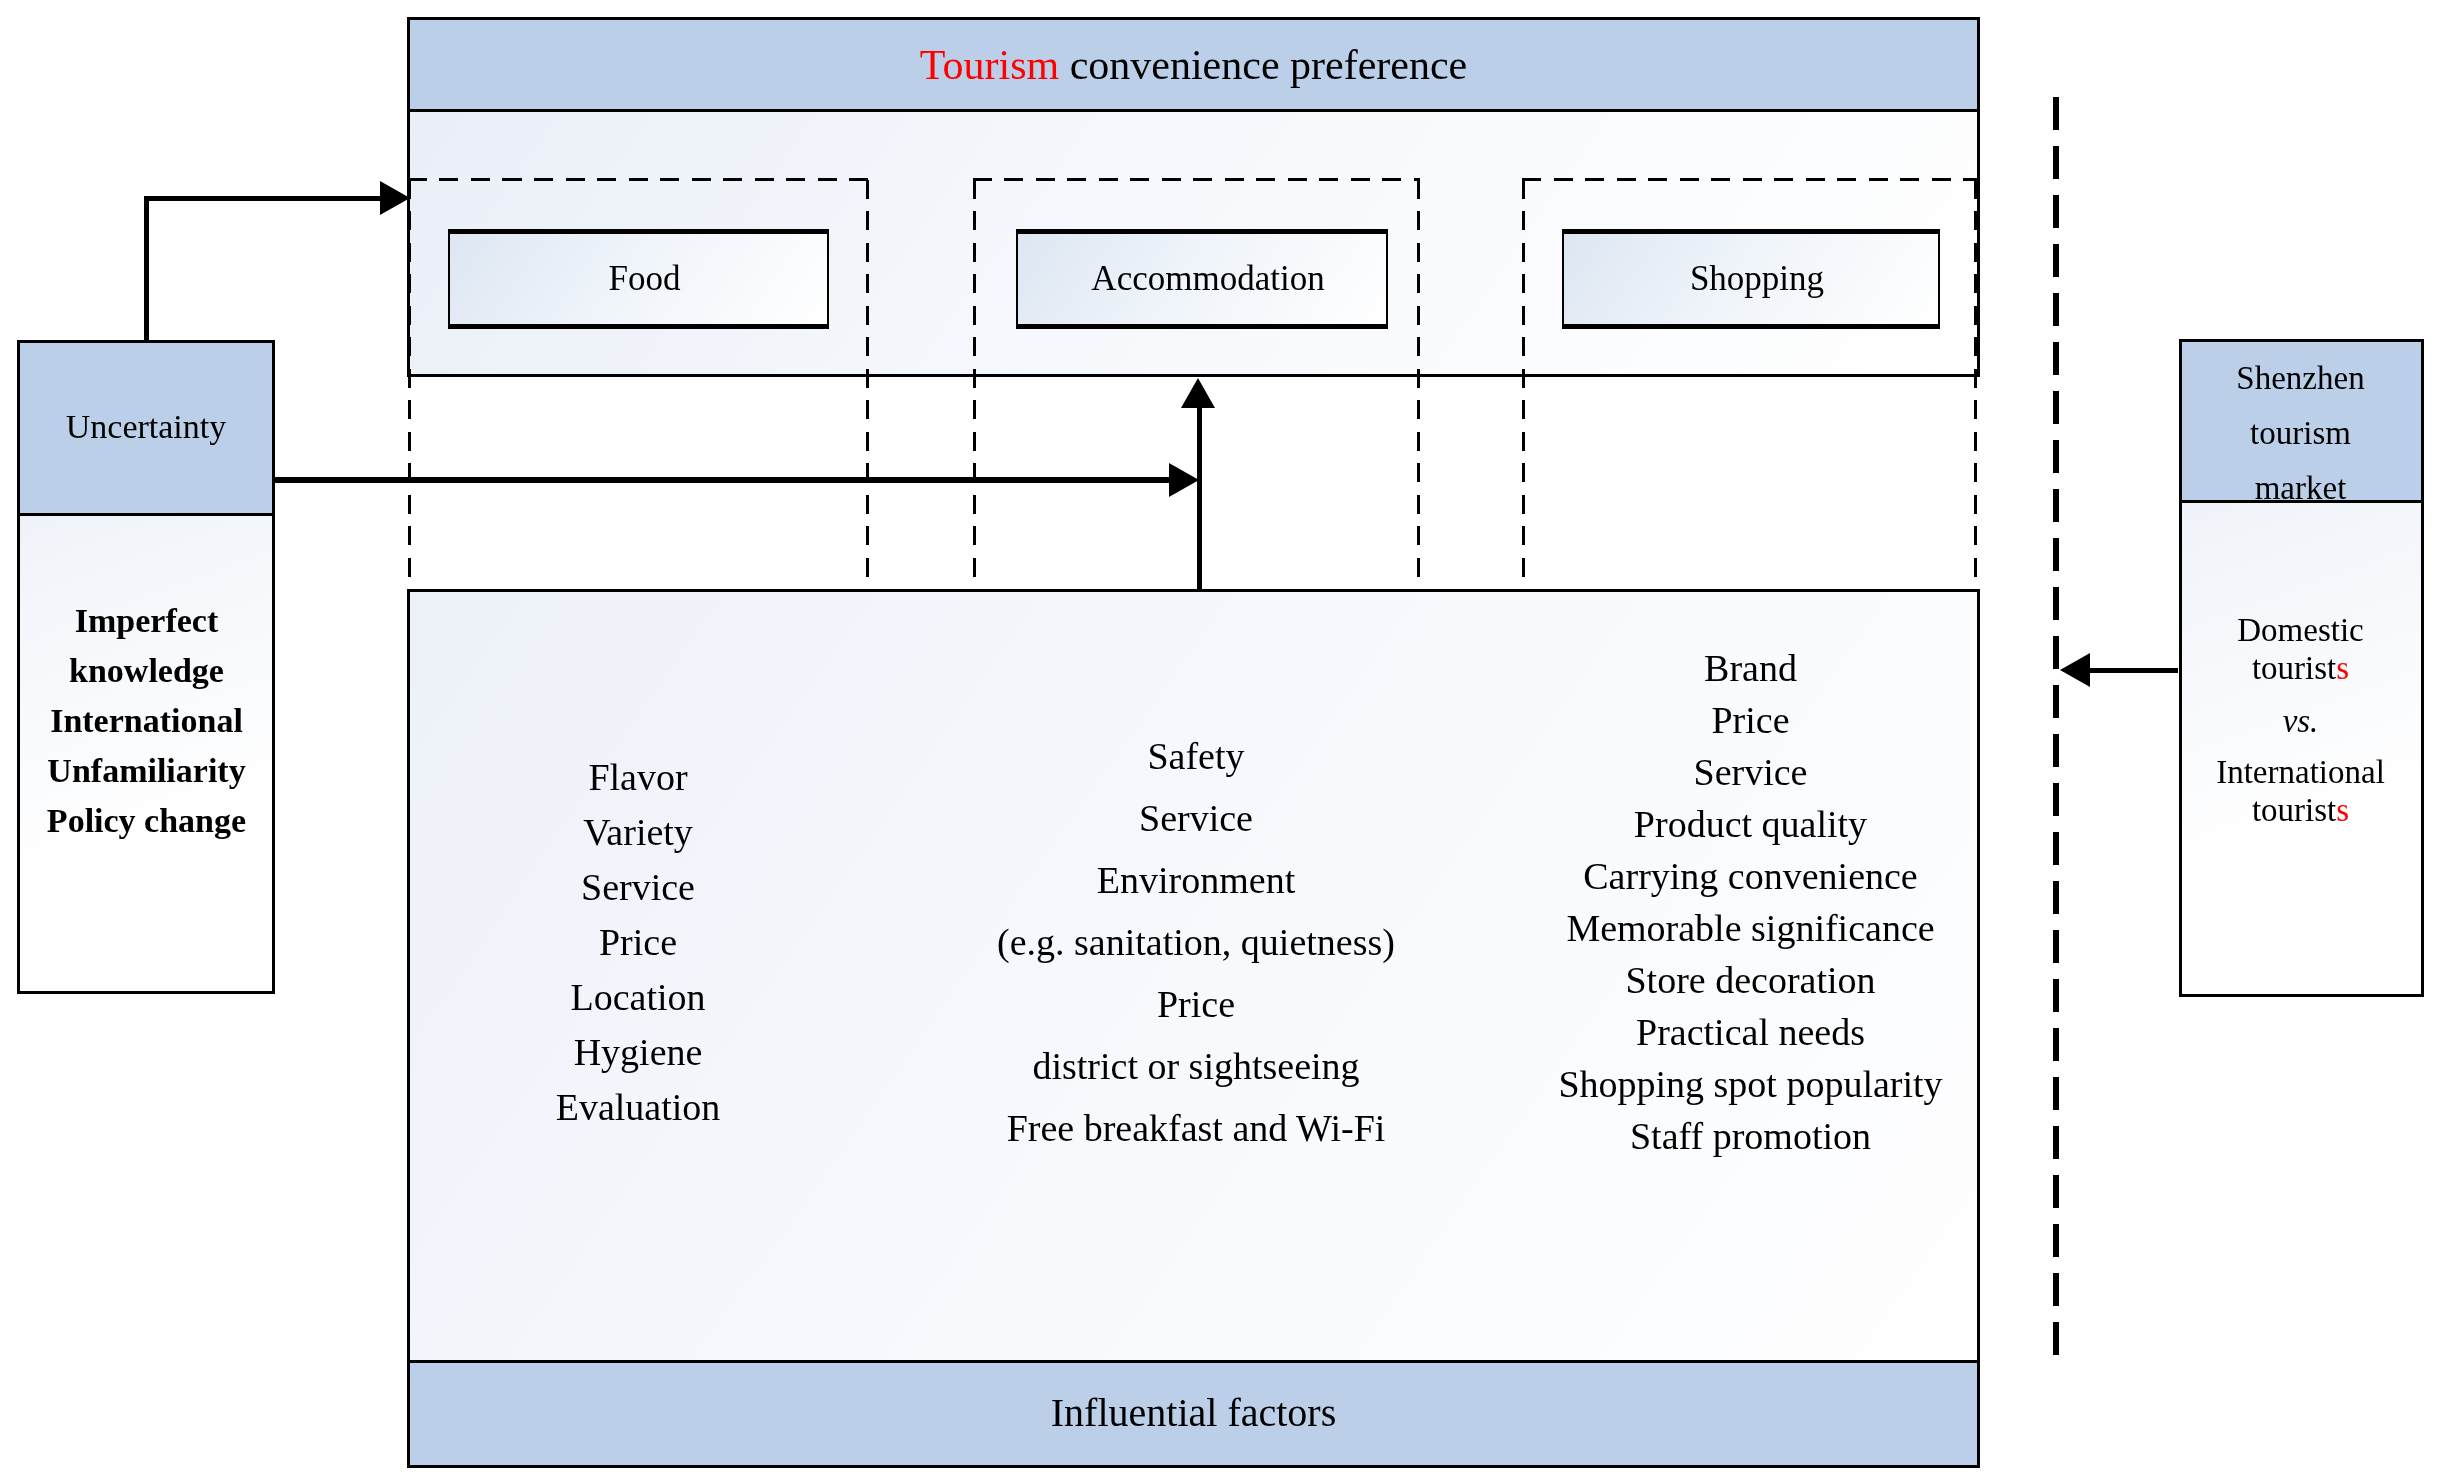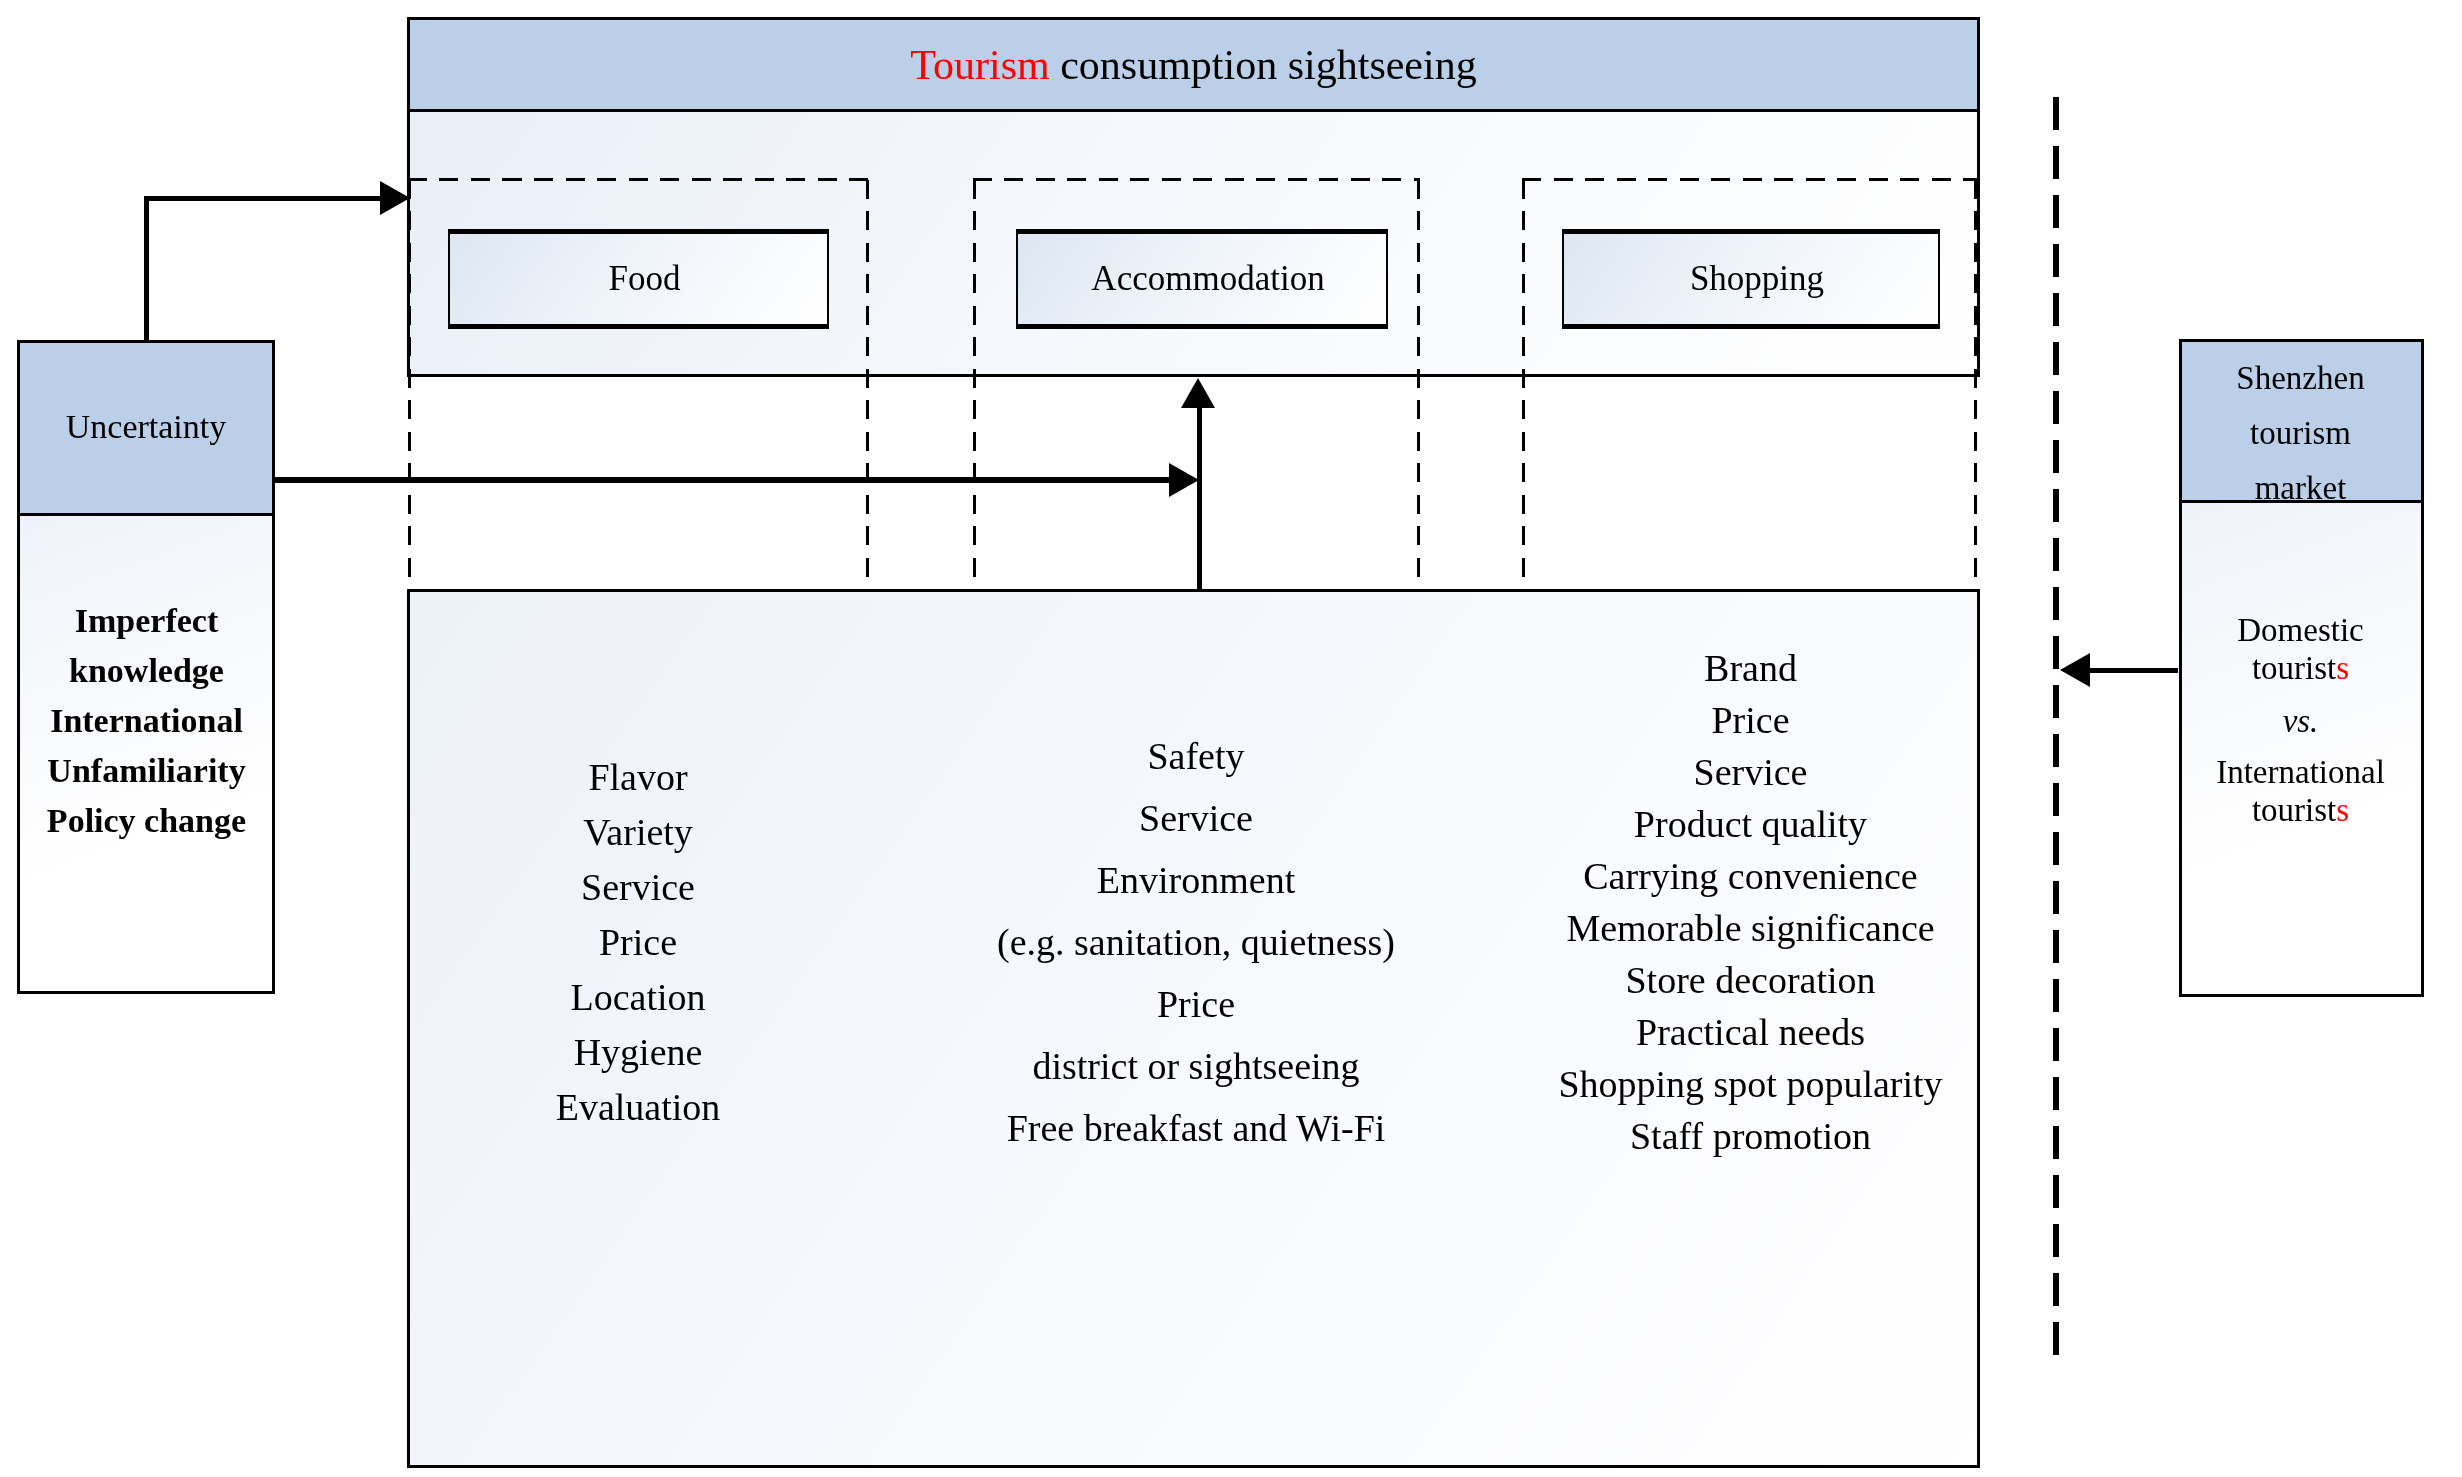--- a/index.html
+++ b/index.html
@@ -53,21 +53,21 @@
   .ah-up{border-left:17.7px solid rgba(0,0,0,0);border-right:17.7px solid rgba(0,0,0,0);border-bottom:30px solid #000;}
 </style>
 </head>
 <body>
 
 <div id="canvas">
 
   <div class="abs frame grad-light" style="left:407px;top:17px;width:1573px;height:360px;">
     <div class="title-section hdr-blue"></div>
   </div>
-  <div class="abs title-text center" style="left:407px;top:21px;width:1573px;"><span class="red">Tourism</span><span> consumption sightseeing</span></div>
+  <div class="abs title-text center" style="left:407px;top:21px;width:1573px;"><span class="red">Tourism</span><span> convenience preference</span></div>
 
   <div class="abs hdash" style="left:408px;top:178px;width:461px;"></div>
   <div class="abs hdash" style="left:973px;top:178px;width:447px;"></div>
   <div class="abs hdash" style="left:1522px;top:178px;width:455px;"></div>
   <div class="abs vdash" style="left:408px;top:180px;height:1181px;"></div>
   <div class="abs vdash" style="left:866px;top:180px;height:1181px;"></div>
   <div class="abs vdash" style="left:973px;top:180px;height:1181px;"></div>
   <div class="abs vdash" style="left:1417px;top:180px;height:1181px;"></div>
   <div class="abs vdash" style="left:1522px;top:180px;height:1181px;"></div>
   <div class="abs vdash" style="left:1974px;top:180px;height:1181px;"></div>
@@ -102,20 +102,21 @@
       <div class="line">Service</div>
       <div class="line">Product quality</div>
       <div class="line">Carrying convenience</div>
       <div class="line">Memorable significance</div>
       <div class="line">Store decoration</div>
       <div class="line">Practical needs</div>
       <div class="line">Shopping spot popularity</div>
       <div class="line">Staff promotion</div>
     </div>
 
+  <div class="abs footer-bar" style="left:407px;top:1360px;width:1573px;height:108px;">Influential factors</div>
 
   <div class="abs frame" style="left:17px;top:340px;width:258px;height:654px;background:#ffffff;">
     <div class="side-header" style="height:173px;"></div>
     <div class="side-body" style="height:473px;"></div>
   </div>
   <div class="abs unc-title center" style="left:17px;top:340px;width:258px;">Uncertainty</div>
   <div class="abs unc-list center" style="left:21px;top:596px;width:251px;font-weight:bold;">
       <div class="line">Imperfect</div>
       <div class="line">knowledge</div>
       <div class="line">International</div>

